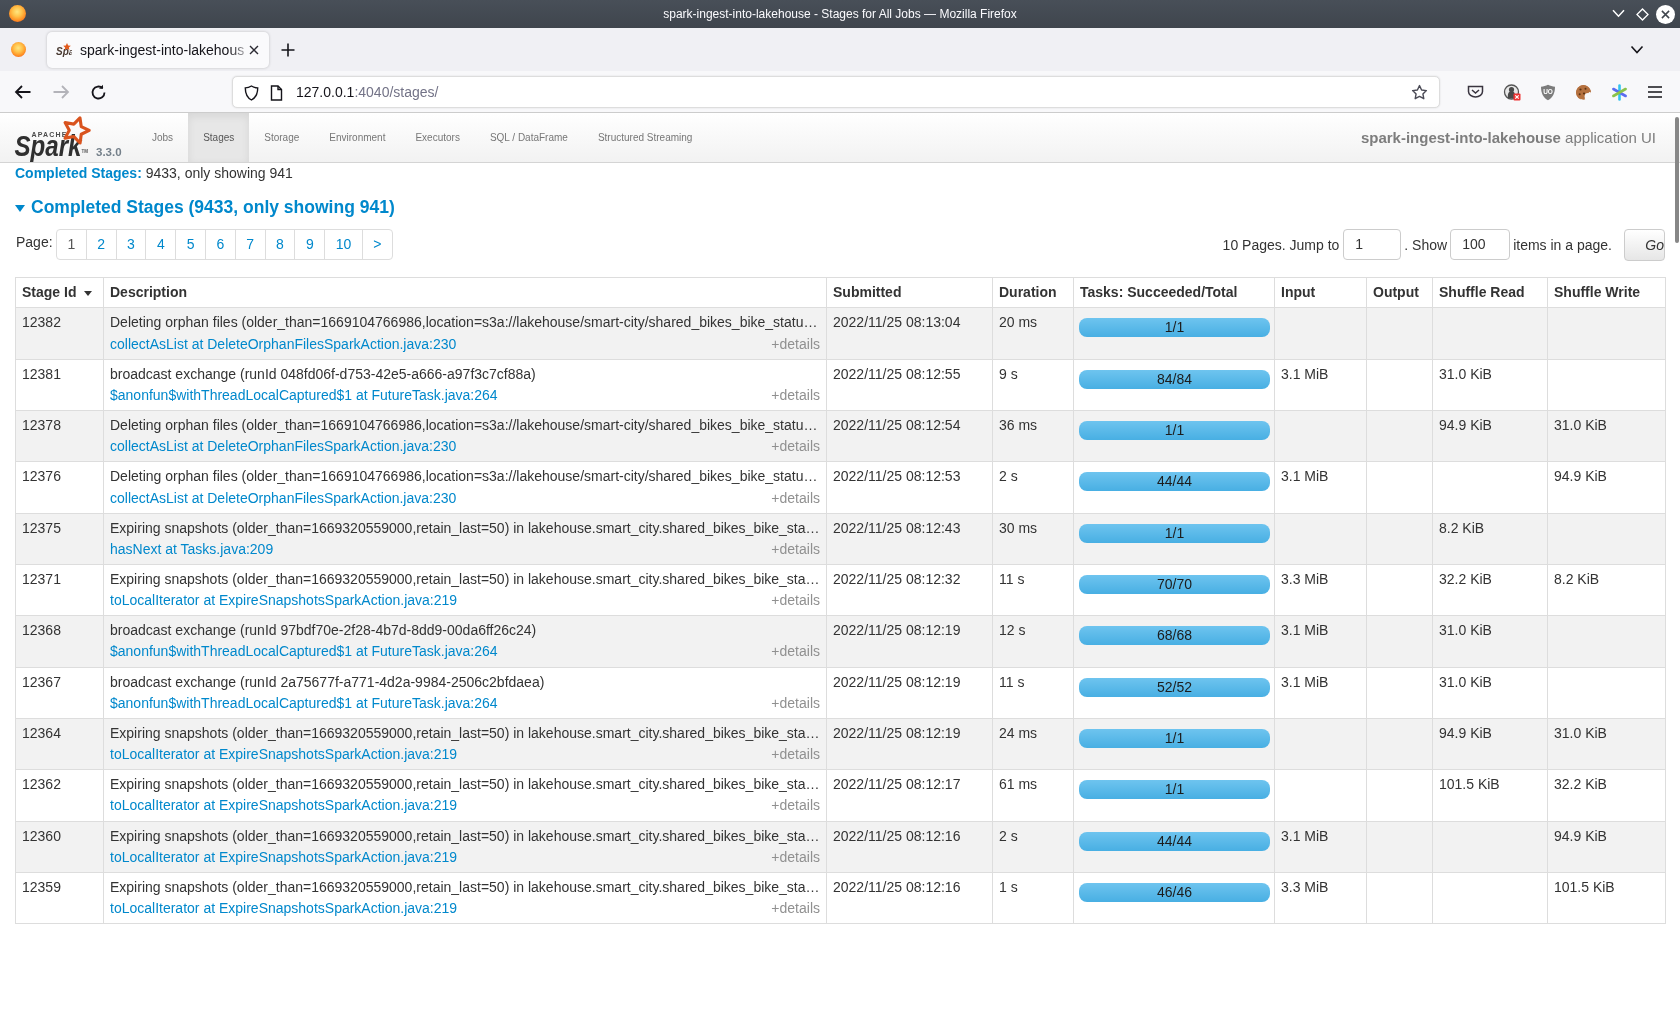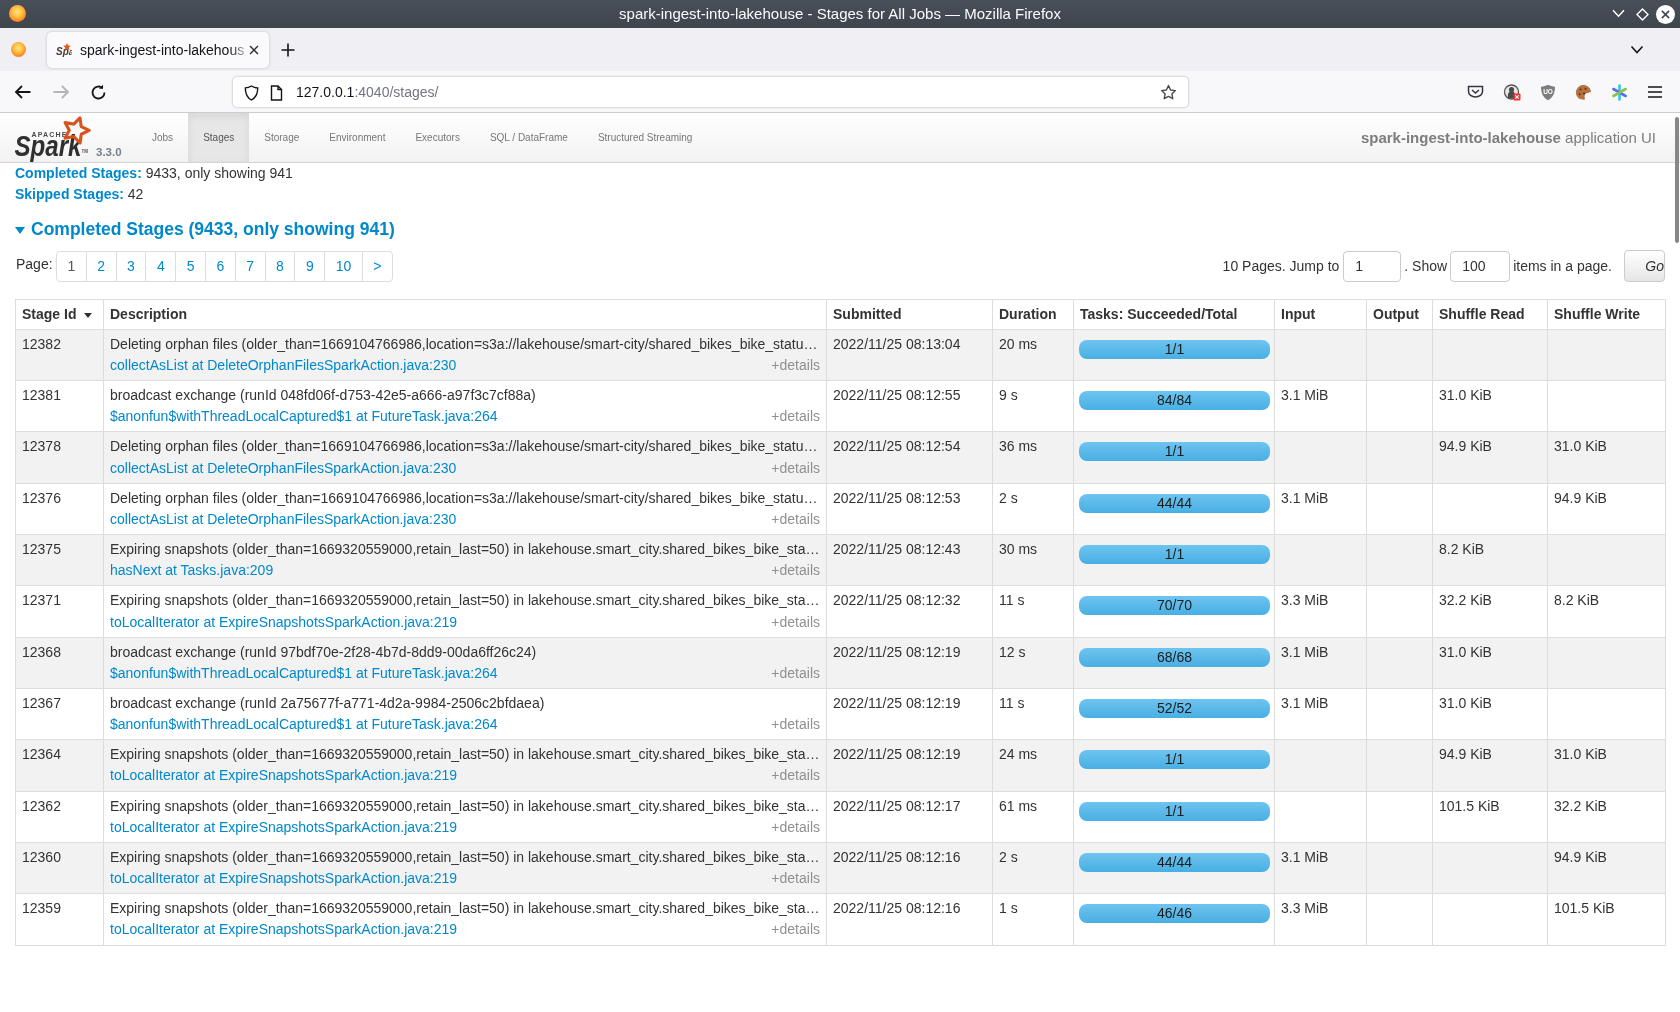--- a/index.html
+++ b/index.html
@@ -1,34 +1,34 @@
 <!DOCTYPE html>
 <html><head>
 <meta charset="utf-8">
 <style>
 * { margin:0; padding:0; box-sizing:border-box; }
 html,body { width:1680px; height:1012px; overflow:hidden; background:#fff;
   font-family:"Liberation Sans", sans-serif; font-size:14px; }
 
 .titlebar { position:relative; height:28px; background:linear-gradient(#484f58,#3f454d); }
 .titlebar .title { position:absolute; left:0; right:0; top:0; height:28px; line-height:28px;
-  text-align:center; color:#fbfbfe; font-size:15px; }
+  text-align:center; color:#fbfbfe; font-size:12px; }
 .fxlogo { position:absolute; border-radius:50%;
   background:radial-gradient(circle at 48% 40%, #ffe680 0%, #ffc24a 35%, #ff9426 62%, #f66b1f 82%, #d94f25 100%); }
 .tabbar { position:relative; height:43px; background:#f0f0f4; }
 .tab { position:absolute; left:47px; top:4px; width:222px; height:36px; background:#fafafc;
   border-radius:5px; box-shadow:0 0 3px rgba(0,0,0,.22); }
 .tab .favicon { position:absolute; left:9px; top:10px; width:16px; height:16px; }
 .tab .tabtitle { position:absolute; left:33px; top:0; width:176px; height:36px; line-height:36px;
   font-size:14px; color:#15141a; white-space:nowrap; overflow:hidden;
   -webkit-mask-image:linear-gradient(to right, #000 85%, transparent 98%);
   mask-image:linear-gradient(to right, #000 85%, transparent 98%); }
 .tab .close { position:absolute; right:7px; top:10px; width:16px; height:16px; color:#2b2a33; }
 .toolbar { position:relative; height:42px; background:#f8f8fa; border-bottom:1px solid #ccc; }
-.urlbar { position:absolute; left:232px; top:5px; width:957px; height:32px; background:#fff;
+.urlbar { position:absolute; left:232px; top:5px; width:1208px; height:32px; background:#fff;
   border:1px solid #ddd; border-radius:5px; box-shadow:0 0 2px rgba(0,0,0,.12); }
 .urltext { position:absolute; left:63px; top:0; height:30px; line-height:30px; font-size:14px; color:#15141a; }
 .urltext .dim { color:#737387; }
 .navicons { position:absolute; top:5px; height:32px; display:flex; align-items:center; }
 
 .page { position:relative; height:899px; background:#fff; color:#333; }
 .navbar { position:relative; height:50px; border-bottom:1px solid #d4d4d4;
   background:linear-gradient(#ffffff,#f2f2f2); }
 .brand { position:absolute; left:14px; top:2px;text-align:right; }
 .navitems { position:absolute; left:137px; top:0; height:49px; display:flex; }
@@ -198,21 +198,20 @@
         <a>Storage</a>
         <a>Environment</a>
         <a>Executors</a>
         <a>SQL / DataFrame</a>
         <a>Structured Streaming</a>
     </div>
     <div class="appname"><b>spark-ingest-into-lakehouse</b>&nbsp;application UI</div>
   </div>
   <div class="content">
     <div class="statline"><a>Completed Stages:</a> 9433, only showing 941</div>
-    <div class="statline"><a>Skipped Stages:</a> 42</div>
     <h4 class="collapse-head"><span class="arrow-down"></span>Completed Stages (9433, only showing 941)</h4>
     <div class="pagerow">
       <div class="pagelabel">Page:</div>
       <div class="pagination">
         <a class="cur">1</a>
           <a>2</a>
           <a>3</a>
           <a>4</a>
           <a>5</a>
           <a>6</a>

